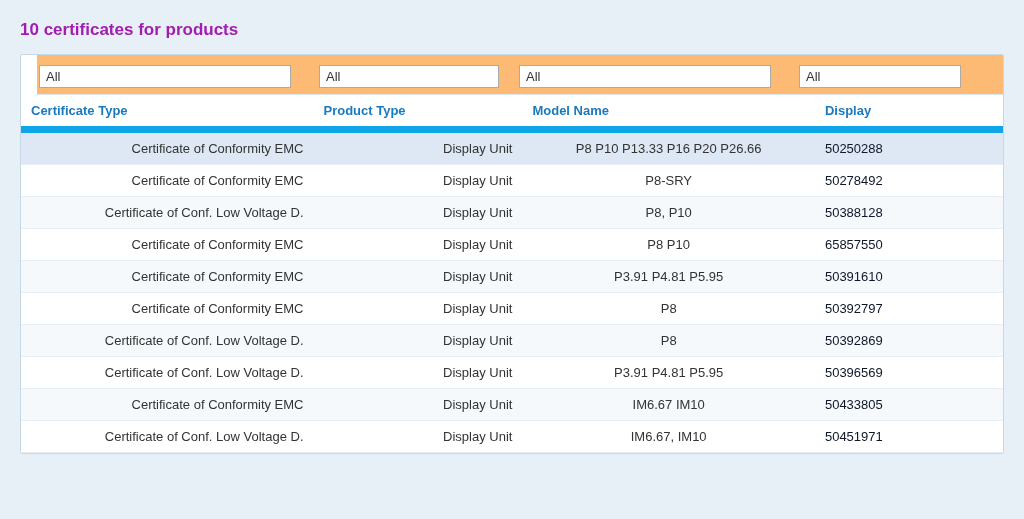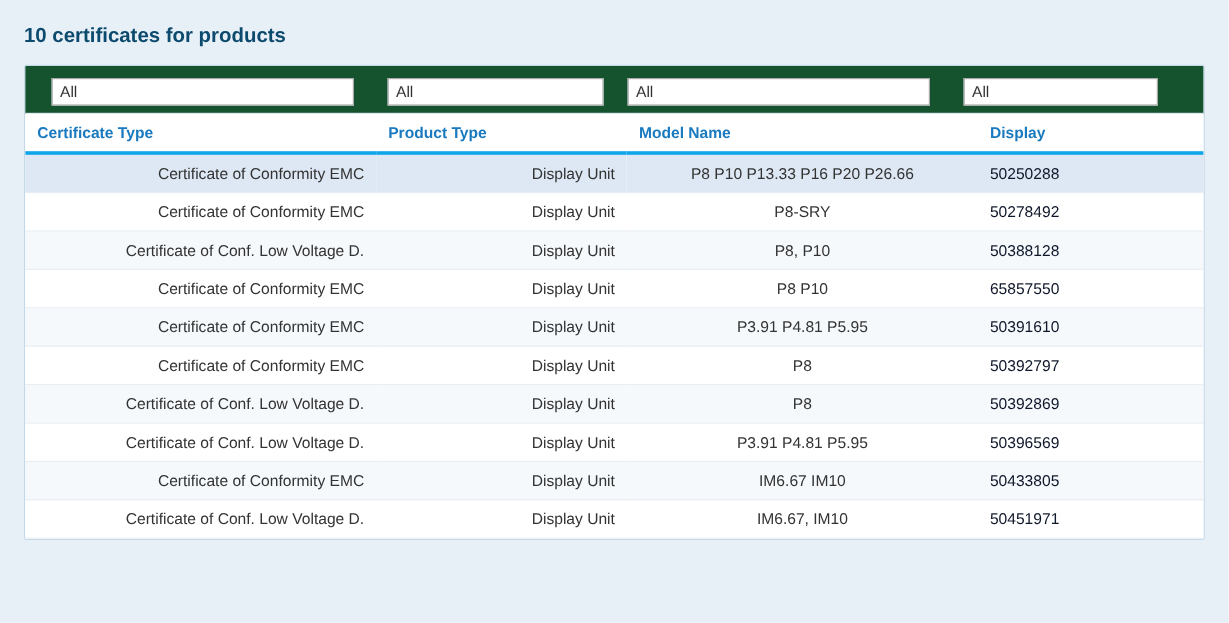--- a/index.html
+++ b/index.html
@@ -6,36 +6,37 @@
     body {
       font-family: Arial, Helvetica, sans-serif;
       font-size: 13px;
       background: #e8f0f7;
       padding: 20px;
       color: #333;
     }
     .page-title {
       font-size: 17px;
       font-weight: bold;
-      color: #0c4a6e;
+      color: #a21caf;
       margin-bottom: 14px;
     }
     .table-wrapper {
       background: #fff;
       border: 1px solid #c5d8e8;
       border-radius: 2px;
       overflow: hidden;
     }
     .filter-row {
       display: grid;
       grid-template-columns: 280px 200px 280px 180px;
       gap: 0;
-      padding: 10px 10px 6px 22px;
-      background: #14532d;
+      padding: 10px 10px 6px 2px;
+      background: #fdba74;
       border-bottom: 1px solid #dde8f0;
+      margin-left: 16px;
     }
     .filter-row input {
       width: 90%;
       border: 1px solid #aaa;
       padding: 3px 6px;
       font-size: 13px;
       color: #333;
       background: #fff;
     }
     .data-table {
@@ -44,21 +45,21 @@
     }
     .data-table thead tr {
       background: #fff;
     }
     .data-table thead th {
       text-align: left;
       padding: 8px 10px;
       color: #1a7abf;
       font-weight: bold;
       font-size: 13px;
-      border-bottom: 3px solid #0ea5e9;
+      border-bottom: 7px solid #0ea5e9;
       cursor: pointer;
     }
     .data-table tbody tr {
       border-bottom: 1px solid #e8eef4;
     }
     .data-table tbody tr:nth-child(odd) {
       background: #f5f9fc;
     }
     .data-table tbody tr:nth-child(even) {
       background: #fff;

